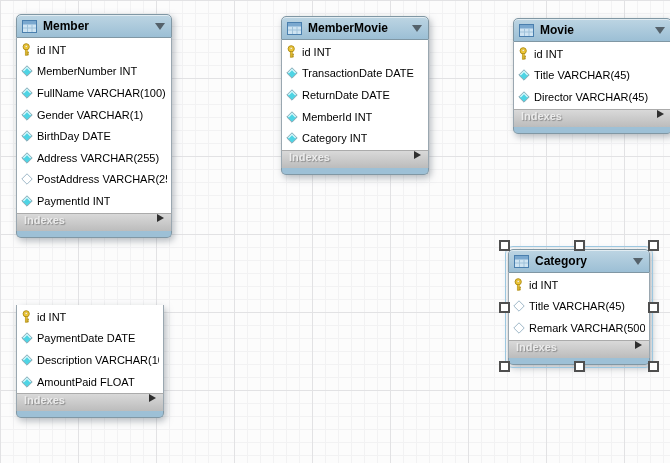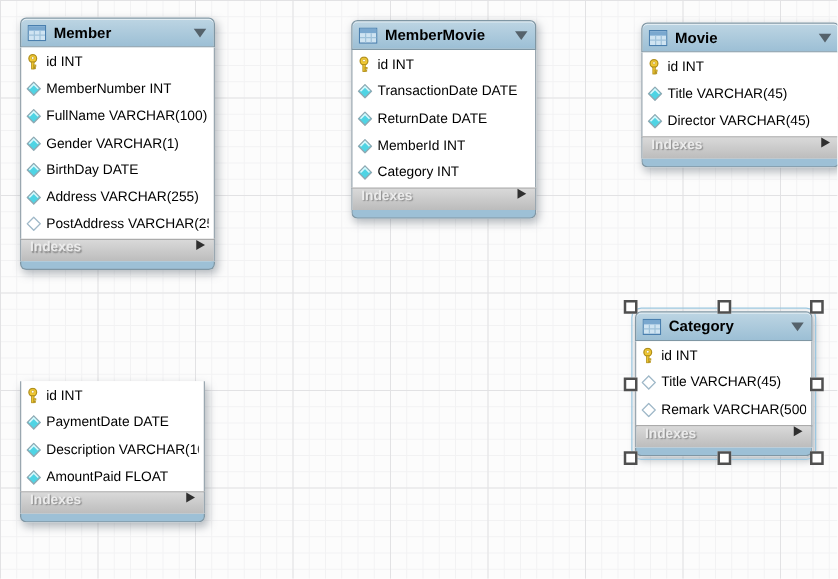--- a/index.html
+++ b/index.html
@@ -153,20 +153,29 @@
         <span class="row-text">Address VARCHAR(255)</span>
       </div>
         <div class="tbl-row">
         <span class="row-icon">
             <svg width="12" height="12" viewBox="0 0 12 12">
               <polygon points="6,0.8 11.2,6 6,11.2 0.8,6" fill="#ffffff" stroke="#9fb8c8"></polygon>
             </svg>
           </span>
         <span class="row-text">PostAddress VARCHAR(255)</span>
       </div>
+        <div class="tbl-row">
+        <span class="row-icon">
+            <svg width="12" height="12" viewBox="0 0 12 12">
+              <polygon points="6,0.8 11.2,6 6,11.2 0.8,6" fill="#4fd4e4" stroke="#8fa8b2"></polygon>
+              <polyline points="2.4,6 6,2.4 9.6,6" fill="none" stroke="#d8f8fc" stroke-width="1.3"></polyline>
+            </svg>
+          </span>
+        <span class="row-text">PaymentId INT</span>
+      </div>
       </div>
     <div class="tbl-footer">
       <span class="footer-label">Indexes</span>
       <span class="expand-tri"></span>
     </div>
     <div class="tbl-bottom"></div>
   </div>
     <div class="db-table" style="left: 281px; top: 16px; width: 148px;">
     <div class="tbl-header">
       <span class="tbl-icon">

